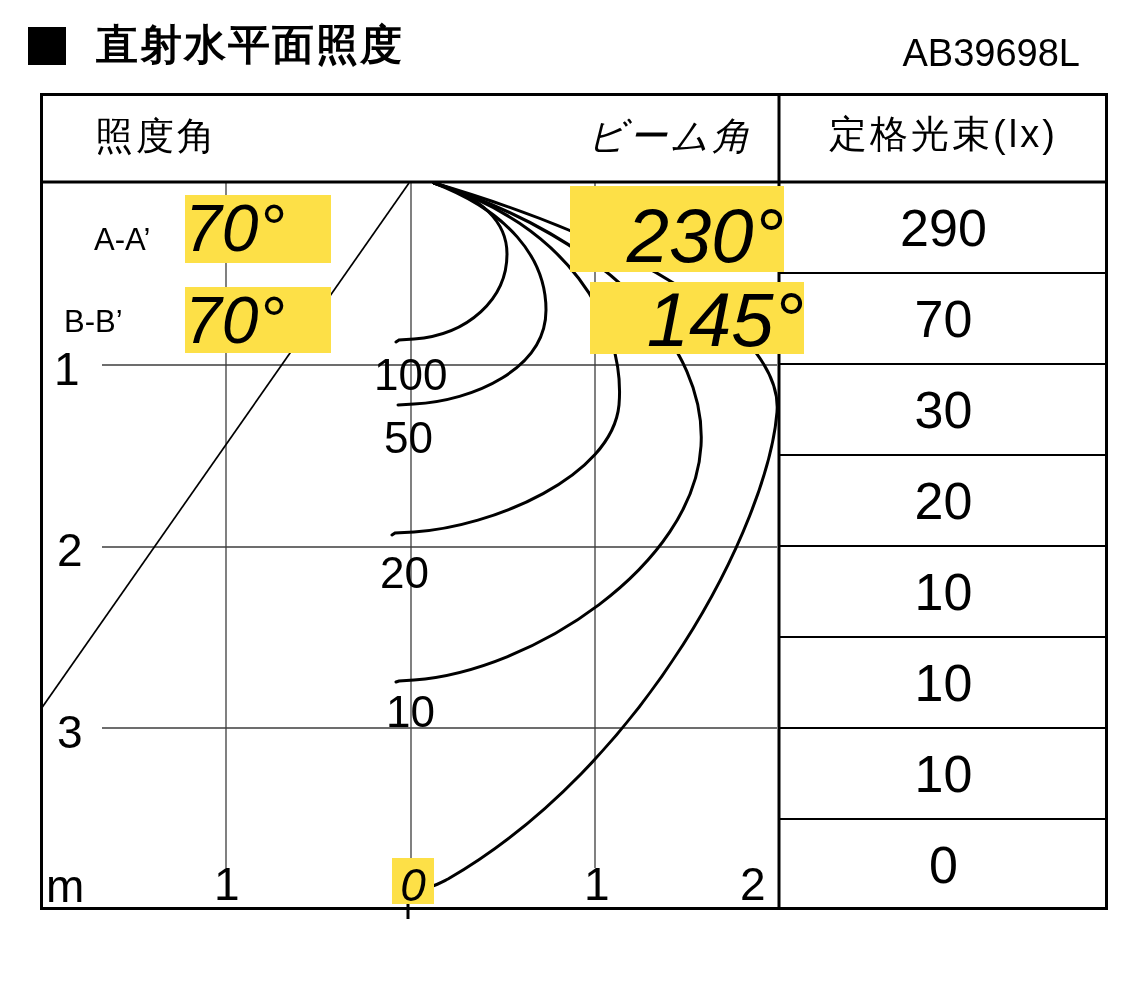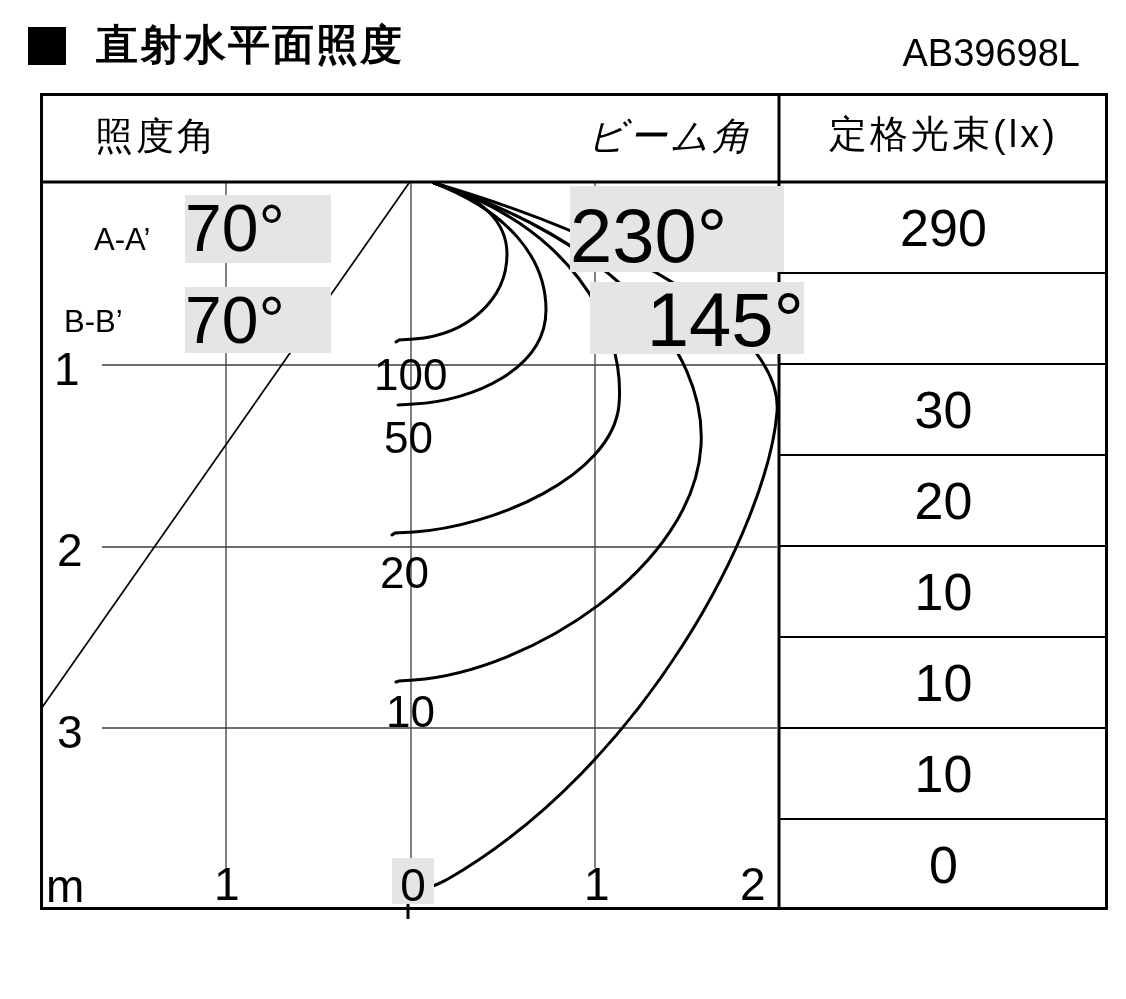--- a/index.html
+++ b/index.html
@@ -1,21 +1,21 @@
 <!DOCTYPE html>
 <html lang="ja"><head>
 <meta charset="utf-8">
 <style>
   html,body{margin:0;padding:0;background:#fff;}
   #stage{position:relative;width:1126px;height:999px;background:#fff;overflow:hidden;
          font-family:"Liberation Sans","DejaVu Sans",sans-serif;color:#000;}
   .abs{position:absolute;line-height:1;white-space:nowrap;}
   svg{position:absolute;left:0;top:0;overflow:visible;}
   .marker{position:absolute;background:#000;}
-  .whitebg{background:#e5e5e5;}
+  .whitebg{background:#fde047;font-style:italic;}
   .ttl{font-size:42px;letter-spacing:2px;}
   .code{font-size:38px;margin-top:6px;}
   .hdr{font-size:38px;letter-spacing:3px;}
   .sect{font-size:31px;}
   .bigang{font-size:76px;line-height:1;}
   .ang70{font-size:66px;line-height:66px;}
   .axislbl{font-size:46px;}
   .clabel{font-size:44px;}
   .cell{position:absolute;left:779px;width:329px;display:flex;align-items:center;justify-content:center;
         font-size:52px;height:91px;}
@@ -70,39 +70,40 @@
   <div class="abs code" style="right:46px;top:28px;">AB39698L</div>
 
   <div class="abs hdr" style="left:95px;top:117px;">照度角</div>
   <div class="abs hdr" style="right:373px;top:117px;font-style:italic;">ビーム角</div>
   <div class="abs hdr" style="left:779px;width:329px;top:115px;text-align:center;">定格光束(lx)</div>
 
   <div class="abs sect" style="left:58px;top:224px;margin-left:36px;">A-A’</div>
   <div class="abs ang70 whitebg" style="left:185px;top:195px;width:146px;height:68px;">70°</div>
   <div class="abs sect" style="left:64px;top:306px;">B-B’</div>
   <div class="abs ang70 whitebg" style="left:185px;top:287px;width:146px;height:66px;">70°</div>
-  <div class="abs bigang whitebg" style="left:570px;top:186px;width:214px;height:86px;text-align:left;padding-top:12px;box-sizing:border-box;">230°</div>
+  <div class="abs bigang whitebg" style="left:570px;top:186px;width:214px;height:86px;text-align:right;padding-top:12px;box-sizing:border-box;">230°</div>
   <div class="abs bigang whitebg" style="left:590px;top:282px;width:214px;height:72px;text-align:right;">145°</div>
 
   <div class="abs axislbl" style="left:54px;top:346px;">1</div>
   <div class="abs axislbl" style="left:57px;top:527px;">2</div>
   <div class="abs axislbl" style="left:57px;top:709px;">3</div>
 
   <div class="abs axislbl" style="left:46px;top:863px;">m</div>
   <div class="abs axislbl" style="left:214px;top:861px;">1</div>
   <div class="abs axislbl whitebg" style="left:392px;top:858px;width:42px;height:46px;text-align:center;padding-top:4px;box-sizing:border-box;">0</div>
   <div class="abs axislbl" style="left:584px;top:861px;">1</div>
   <div class="abs axislbl" style="left:740px;top:861px;">2</div>
 
   <div class="abs clabel" style="left:374px;top:353px;">100</div>
   <div class="abs clabel" style="left:384px;top:416px;text-align:right;">50</div>
   <div class="abs clabel" style="left:380px;top:551px;">20</div>
   <div class="abs clabel" style="left:386px;top:690px;">10</div>
 
   <div class="cell" style="top:182px;">290</div>
+  <div class="cell" style="top:273px;">70</div>
   <div class="cell" style="top:364px;">30</div>
   <div class="cell" style="top:455px;">20</div>
   <div class="cell" style="top:546px;">10</div>
   <div class="cell" style="top:637px;">10</div>
   <div class="cell" style="top:728px;">10</div>
   <div class="cell" style="top:819px;">0</div>
 
 
 </div>
 

